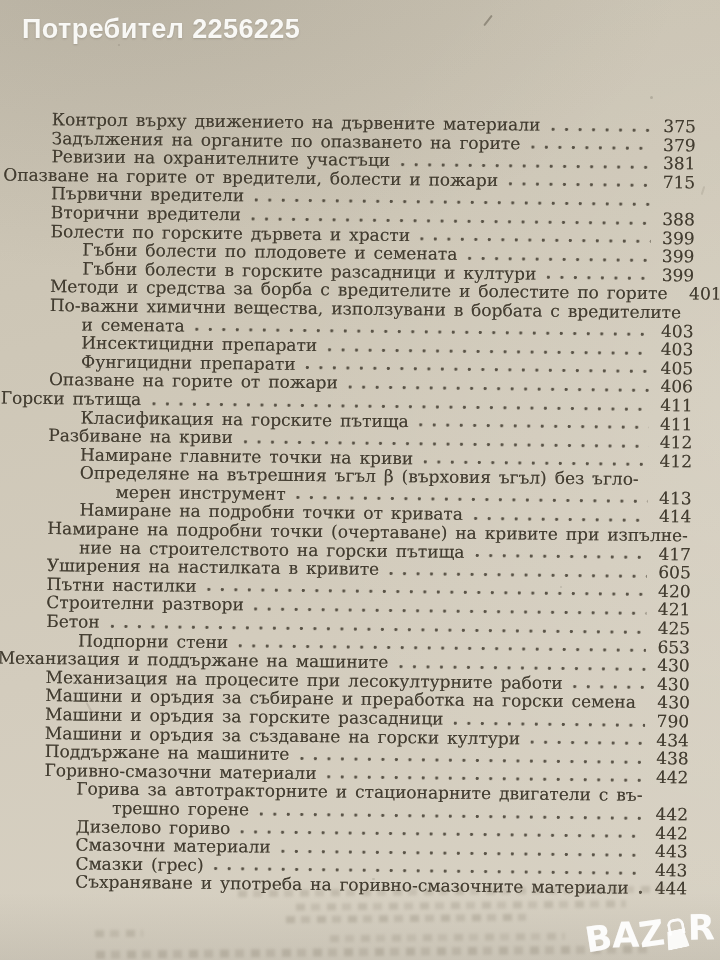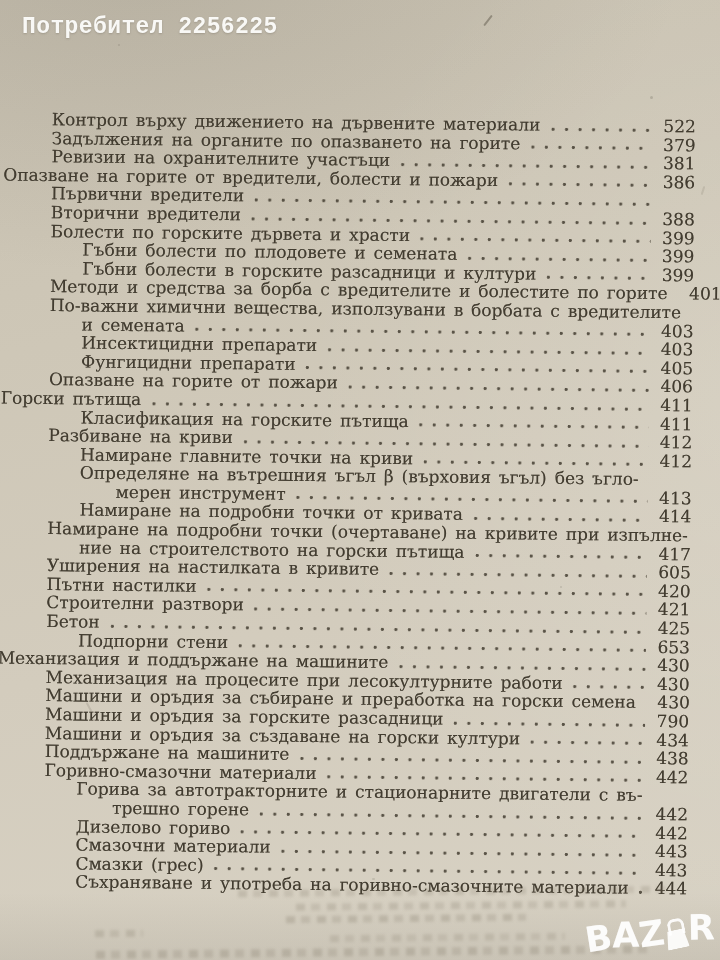--- a/index.html
+++ b/index.html
@@ -22,22 +22,22 @@
   .s2{left:650px;top:96px;width:3px;height:3px;opacity:.5;}
   .s3{left:118px;top:44px;width:2px;height:2px;opacity:.4;}
   .s4{left:88px;top:702px;width:2px;height:10px;transform:rotate(-28deg);opacity:.35;}
   .s5{left:560px;top:586px;width:2px;height:2px;opacity:.4;}
   .s6{left:372px;top:878px;width:3px;height:2px;opacity:.35;}
   .s7{left:702px;top:186px;width:2px;height:9px;transform:rotate(18deg);opacity:.3;}
 
   
   .user-label{
     position:absolute;top:14px;left:22px;
-    font-family:Liberation Mono, monospace;
-    font-weight:700;font-size:23px;letter-spacing:.4px;
+    font-family:Liberation Sans, sans-serif;
+    font-weight:700;font-size:27px;letter-spacing:.4px;
     color:rgba(253,253,251,.95);
     text-shadow:0 1px 2px rgba(90,84,72,.28);
   }
 
   
   .toc{
     position:absolute;top:110px;left:0;right:0;
     padding-right:24px;
     transform:rotate(.65deg);transform-origin:40px 0;
     color:#423c30;
@@ -111,36 +111,36 @@
 <div class="speck s5"></div>
 <div class="speck s6"></div>
 <div class="speck s7"></div>
 
 <div class="user-label">Потребител 2256225</div>
 
 <div class="toc">
     <div class="toc-row indent-1">
       <span class="toc-title">Контрол върху движението на дървените материали</span>
       <span class="toc-leader"></span>
-      <span class="toc-page">522</span>
+      <span class="toc-page">375</span>
     </div>
     <div class="toc-row indent-1">
       <span class="toc-title">Задължения на органите по опазването на горите</span>
       <span class="toc-leader"></span>
       <span class="toc-page">379</span>
     </div>
     <div class="toc-row indent-1">
       <span class="toc-title">Ревизии на охранителните участъци</span>
       <span class="toc-leader"></span>
       <span class="toc-page">381</span>
     </div>
     <div class="toc-row indent-0">
       <span class="toc-title">Опазване на горите от вредители, болести и пожари</span>
       <span class="toc-leader"></span>
-      <span class="toc-page">386</span>
+      <span class="toc-page">715</span>
     </div>
     <div class="toc-row indent-1">
       <span class="toc-title">Първични вредители</span>
       <span class="toc-leader"></span>
       <span class="toc-page"></span>
     </div>
     <div class="toc-row indent-1">
       <span class="toc-title">Вторични вредители</span>
       <span class="toc-leader"></span>
       <span class="toc-page">388</span>

